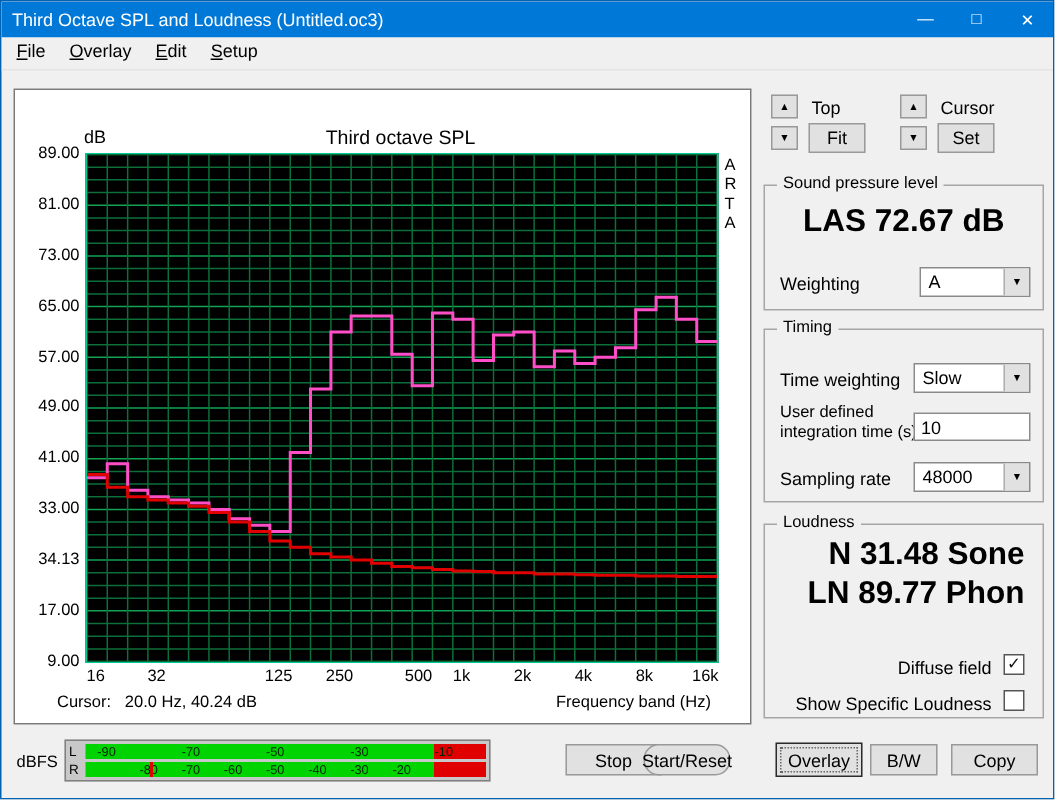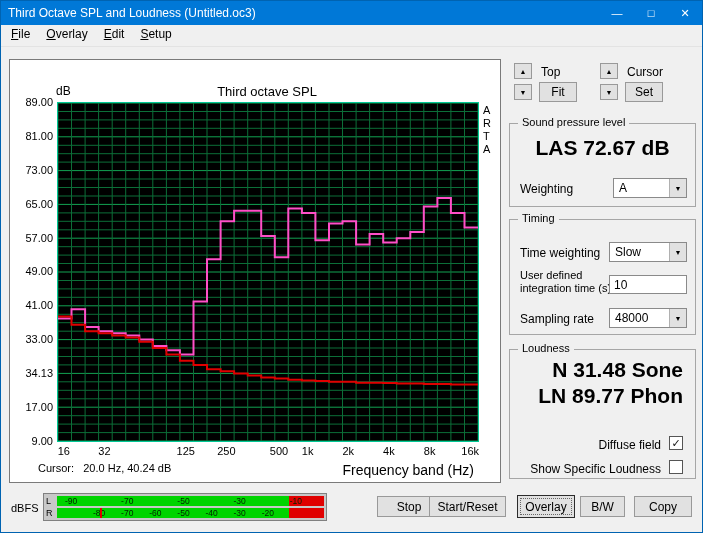--- a/index.html
+++ b/index.html
@@ -28,21 +28,21 @@
     border:1px solid #00c896; }
   #plot svg { display:block; width:100%; height:100%; }
   #y-ticks { position:absolute; left:0; top:36px; width:43px; height:352px; display:flex;
     flex-direction:column; justify-content:space-between; }
   #y-ticks div { text-align:right; font-size:11px; height:13px; line-height:13px; }
   #x-ticks { position:absolute; left:47px; top:385px; width:420px; height:14px; }
   #x-ticks span { position:absolute; transform:translateX(-50%); font-size:11px; white-space:nowrap; }
   #watermark { position:absolute; left:473px; top:44px; width:9px; font-size:11px;
     line-height:13px; word-break:break-all; }
   #cursor-text { position:absolute; left:28px; top:402px; font-size:11px; white-space:pre; }
-  #x-axis-title { position:absolute; right:26px; top:402px; font-size:14px; }
+  #x-axis-title { position:absolute; right:26px; top:402px; font-size:11px; }
   
   .btn { position:absolute; background:#e1e1e1; border:1px solid #999;
     font-size:12px; font-family:"Liberation Sans",sans-serif; display:flex; align-items:center;
     justify-content:center; cursor:default; }
   .btn.focused { border:1px solid #2b2b2b; outline:1px dotted #666; outline-offset:-4px; }
   .spin { position:absolute; width:18px; height:16px; background:#e1e1e1; border:1px solid #999;
     font-size:7px; display:flex; align-items:center; justify-content:center; }
   .small-label { position:absolute; font-size:12px; }
   .group { position:absolute; border:1px solid #a6a6a6; }
   .group-label { position:absolute; top:-8px; left:8px; background:#f0f0f0; padding:0 4px; font-size:11px; }
@@ -265,18 +265,18 @@
           <span style="left: 47.3684%;">-50</span>
           <span style="left: 57.8947%;">-40</span>
           <span style="left: 68.4211%;">-30</span>
           <span style="left: 78.9474%;">-20</span>
           <div class="peak-marker" style="left: 16%;"></div>
         </div>
     </div>
   </div>
 
   <button class="btn" style="left:352px;top:495px;width:64px;height:21px;margin-left:24px;">Stop</button>
-  <button class="btn" style="left:428px;top:495px;width:77px;height:21px;">Start/Reset</button>
+  <button class="btn" style="left:428px;top:495px;width:58px;height:21px;border-radius:10px;">Start/Reset</button>
   <button class="btn focused" style="left:516px;top:494px;width:58px;height:23px;">Overlay</button>
   <button class="btn" style="left:579px;top:495px;width:45px;height:21px;">B/W</button>
   <button class="btn" style="left:633px;top:495px;width:58px;height:21px;">Copy</button>
 
 </div>
 
 </body></html>

